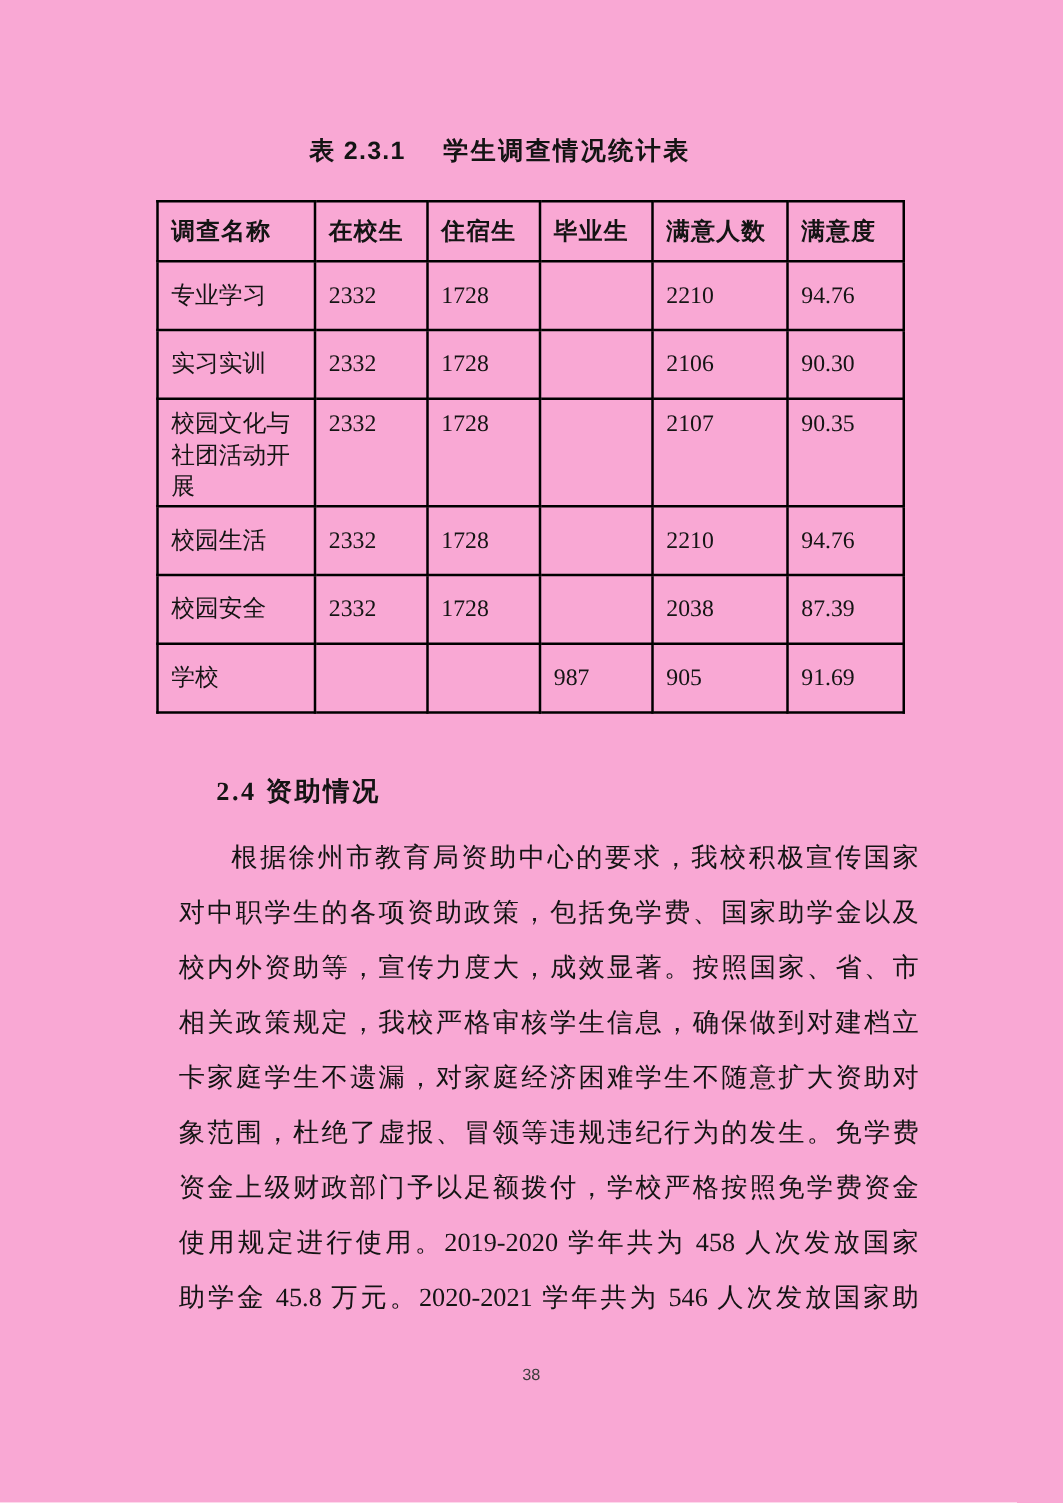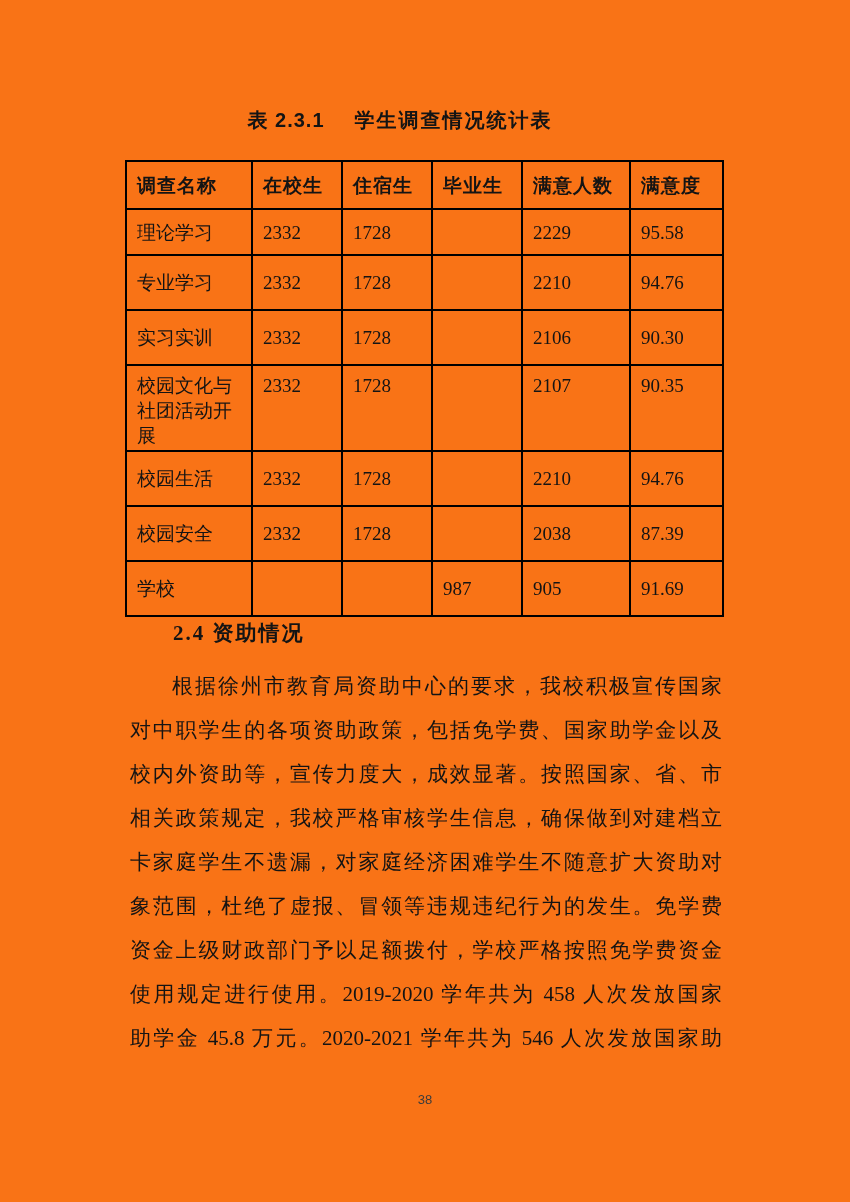--- a/index.html
+++ b/index.html
@@ -10,21 +10,21 @@
   body {
     width: 850px;
     height: 1202px;
     font-family: "Liberation Serif", serif;
     color: #141414;
   }
   .page {
     position: relative;
     width: 850px;
     height: 1202px;
-    background: #f97316;
+    background: #f9a8d4;
     overflow: hidden;
   }
 
   
   .caption {
     position: absolute;
     top: 107px;
     left: 0;
     width: 800px;
     text-align: center;
@@ -70,21 +70,21 @@
     font-size: 21px;
     font-weight: bold;
     letter-spacing: 2px;
     line-height: 32px;
     text-align: right;
   }
 
   
   .para {
     position: absolute;
-    left: 130px;
+    left: 143px;
     top: 664px;
     width: 592px;
     font-size: 21px;
     line-height: 44px;
   }
   .para .line {
     text-align: justify;
     text-align-last: justify;
     text-justify: inter-character;
     height: 44px;
@@ -126,28 +126,20 @@
       <tr>
         <th>调查名称</th>
         <th>在校生</th>
         <th>住宿生</th>
         <th>毕业生</th>
         <th>满意人数</th>
         <th>满意度</th>
       </tr>
     </thead>
     <tbody>
-      <tr class="first">
-        <td>理论学习</td>
-        <td>2332</td>
-        <td>1728</td>
-        <td></td>
-        <td>2229</td>
-        <td>95.58</td>
-      </tr>
       <tr>
         <td>专业学习</td>
         <td>2332</td>
         <td>1728</td>
         <td></td>
         <td>2210</td>
         <td>94.76</td>
       </tr>
       <tr>
         <td>实习实训</td>

